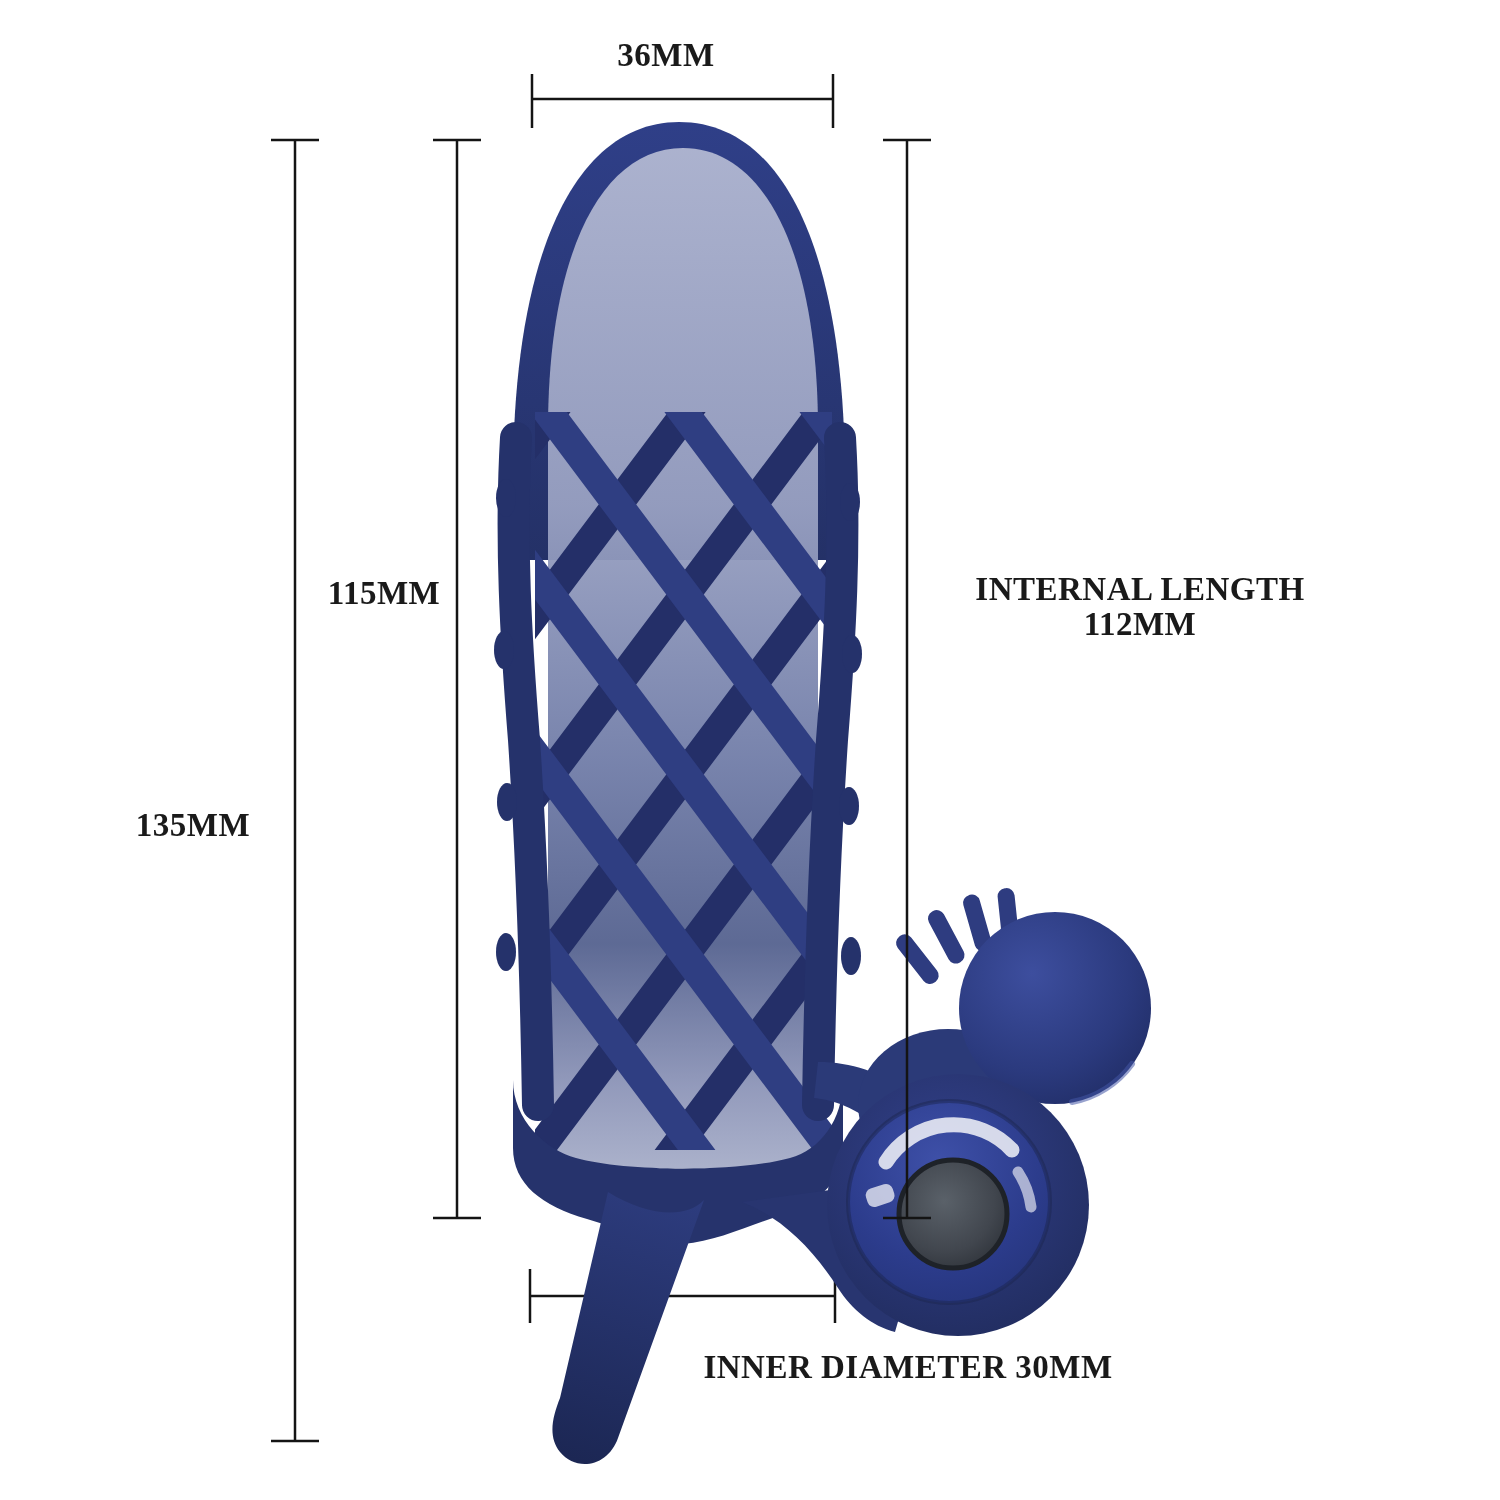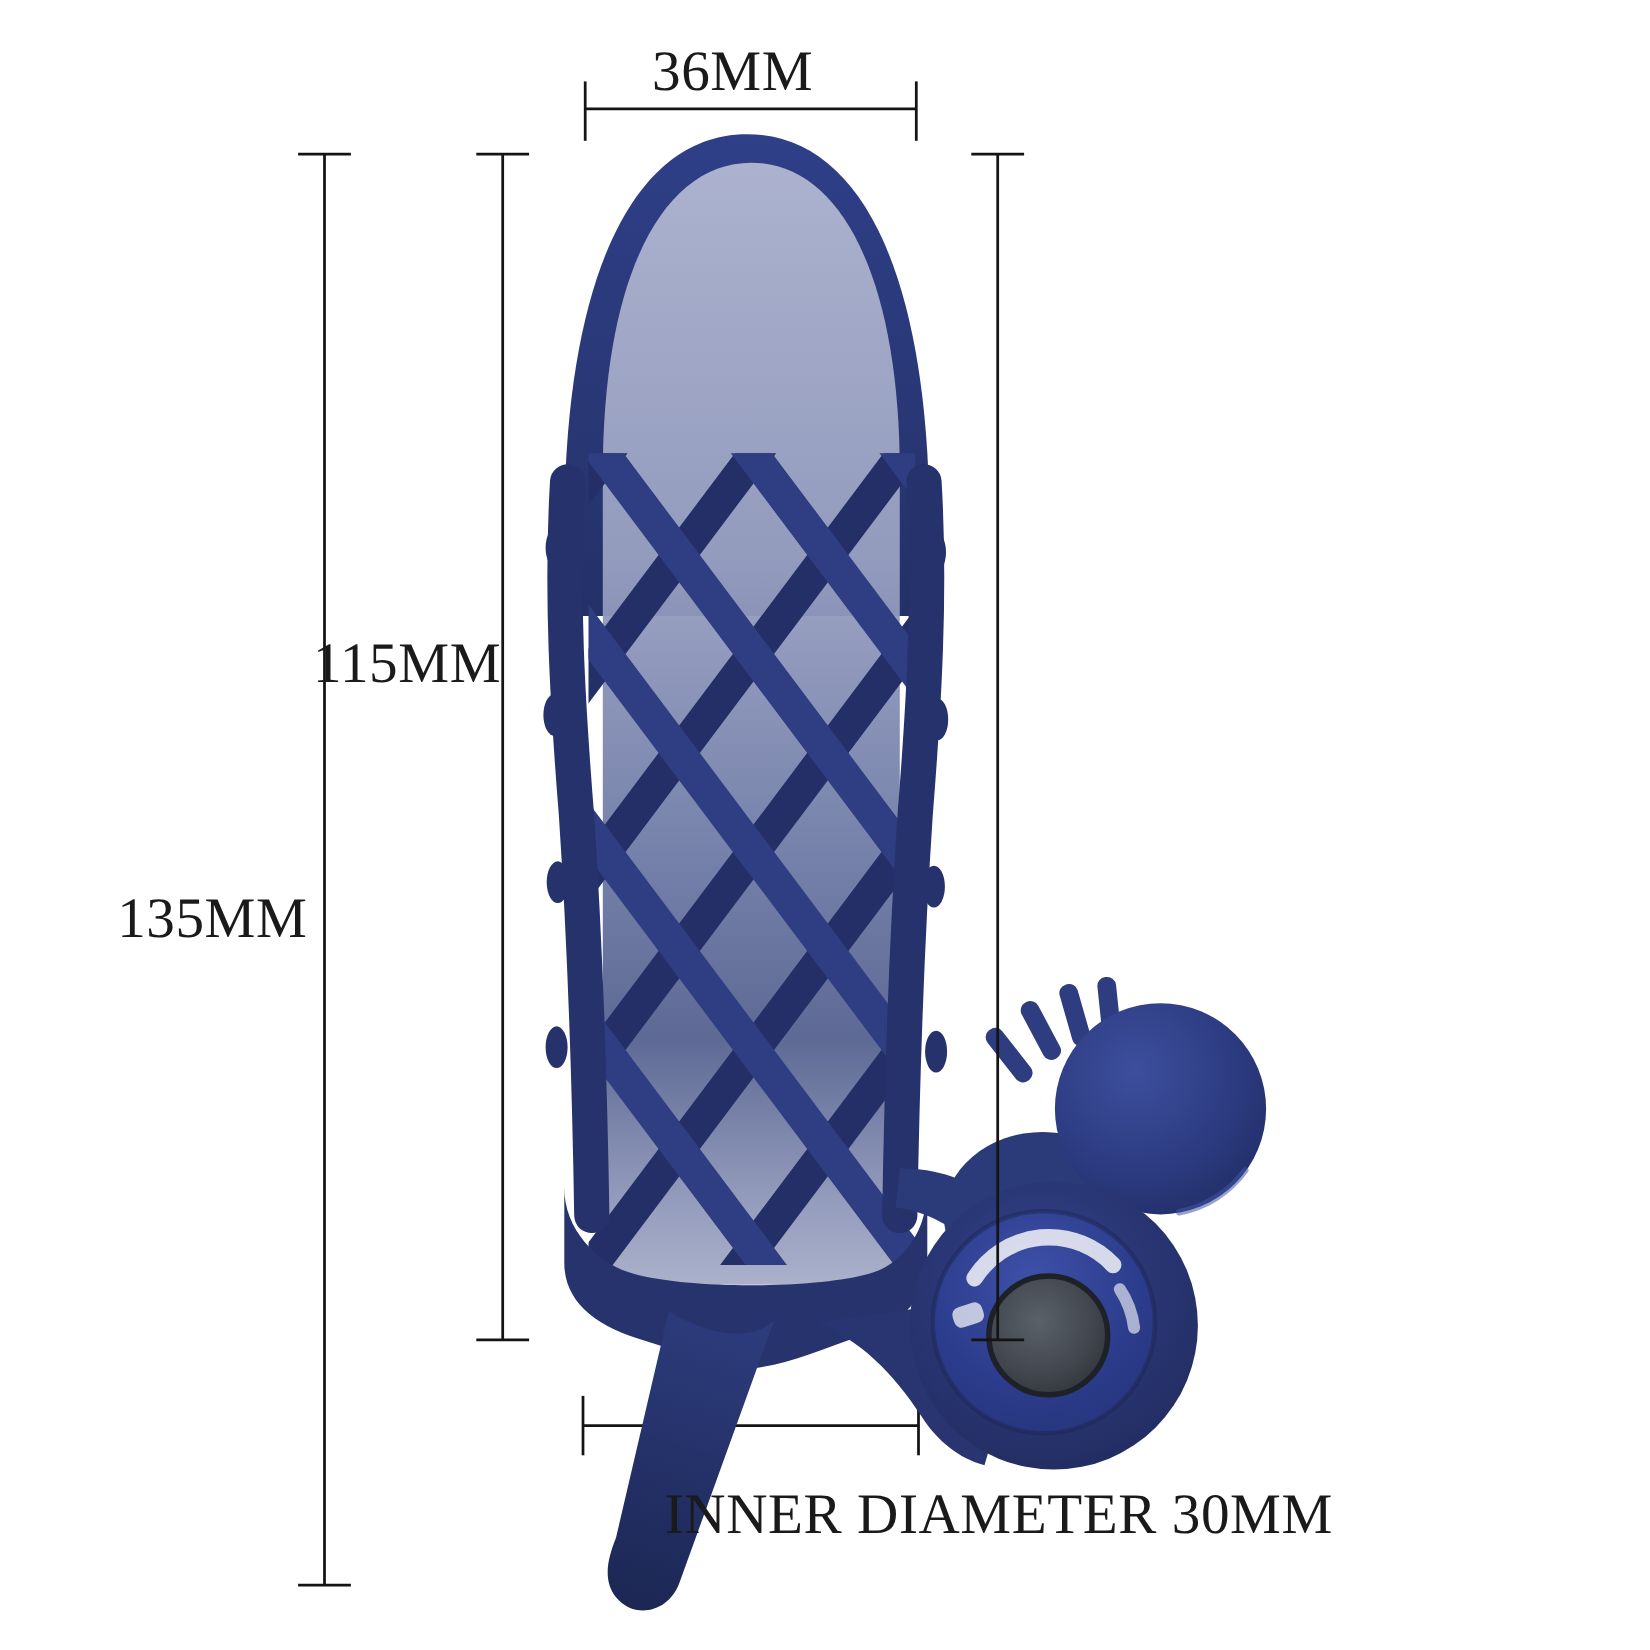--- a/index.html
+++ b/index.html
@@ -7,22 +7,22 @@
     position:relative;
     width:1500px;height:1500px;
     background:var(--background,#fff);
     overflow:hidden;
     font-family:"Liberation Serif","DejaVu Serif",serif;
   }
   #diagram-svg{position:absolute;left:0;top:0;}
   .dim-label{
     position:absolute;
     transform:translateX(-50%);
-    font-weight:400;
-    font-size:52px;
+    font-weight:700;
+    font-size:33px;
     letter-spacing:.5px;
     color:var(--text,#1a1a1a);
     white-space:nowrap;
     text-align:center;
     line-height:1.06;
   }
 </style>
 </head>
 <body>
 
@@ -168,20 +168,24 @@
       <g>
         <line x1="907" y1="140" x2="907" y2="1218"></line>
         <line x1="883" y1="140" x2="931" y2="140"></line>
         <line x1="883" y1="1218" x2="931" y2="1218"></line>
       </g>
     </g>
   </svg>
 
   <div class="dim-label" style="left:666px;top:38px;">36MM</div>
 
-  <div class="dim-label" style="left:370px;top:576px;">115MM</div>
+  <div class="dim-label" style="left:384px;top:576px;">115MM</div>
 
   <div class="dim-label" style="left:193px;top:808px;">135MM</div>
 
+  <div class="dim-label" style="left:1140px;top:572px;">
+    <span style="display:block">INTERNAL LENGTH</span>
+    <span style="display:block">112MM</span>
+  </div>
 
   <div class="dim-label" style="left:908px;top:1350px;">INNER DIAMETER 30MM</div>
 
 </div>
 
 </body></html>

